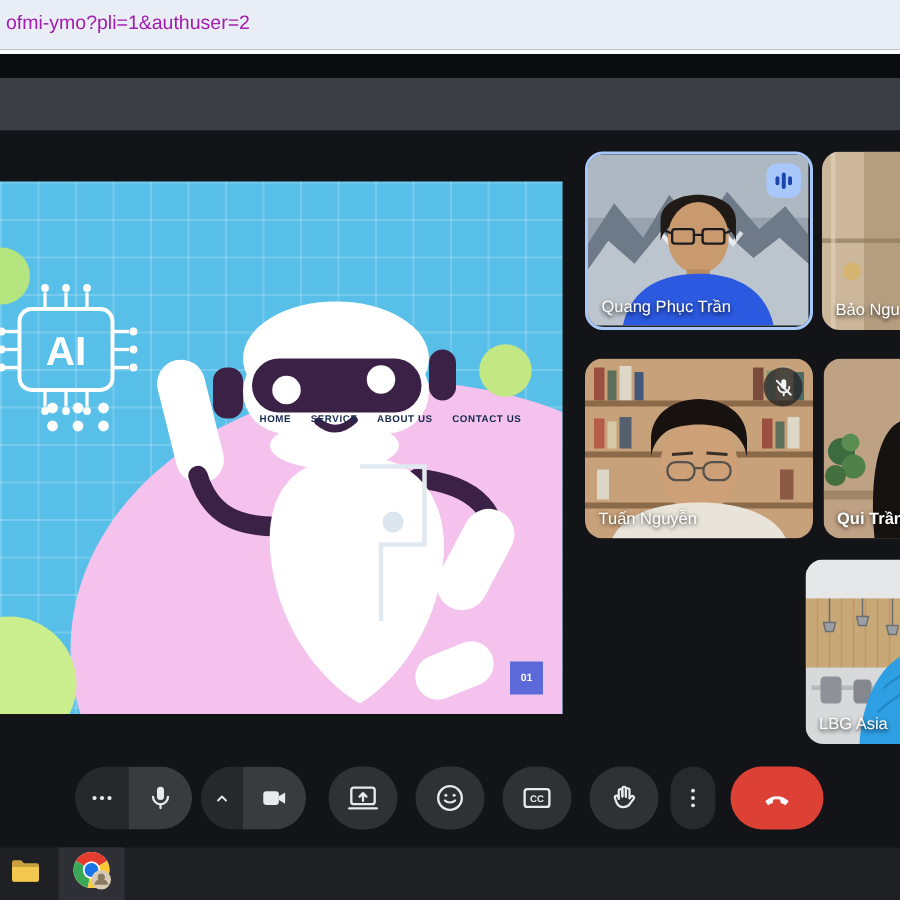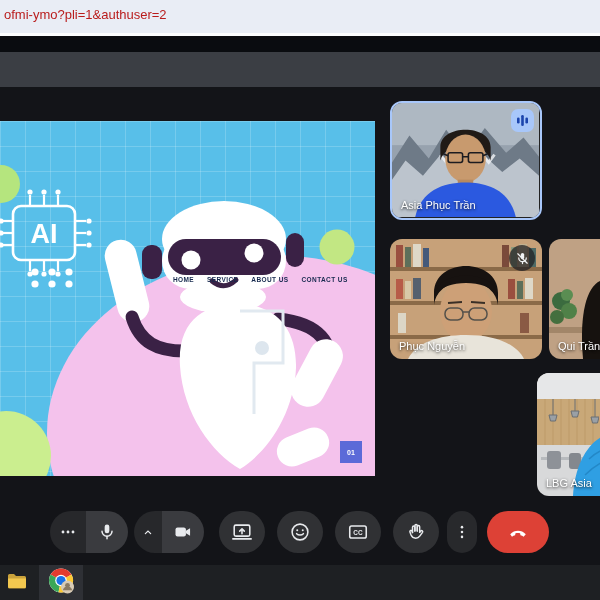--- a/index.html
+++ b/index.html
@@ -1,21 +1,21 @@
 <!DOCTYPE html>
 <html><head>
 <meta charset="utf-8">
 <style>
   html,body{margin:0;padding:0;}
   body{width:600px;height:600px;overflow:hidden;background:#000;font-family:"Liberation Sans",sans-serif;}
   .screen{position:relative;width:600px;height:600px;background:#131418;overflow:hidden;}
   .abs{position:absolute;}
 
   
-  .urlbar{left:0;top:0;width:600px;height:33px;background:#e9edf5;color:#b91c1c;font-size:13px;line-height:30px;padding-left:4px;box-sizing:border-box;}
+  .urlbar{left:0;top:0;width:600px;height:33px;background:#e9edf5;color:#a21caf;font-size:13px;line-height:30px;padding-left:4px;box-sizing:border-box;}
   .white-line{left:0;top:33px;width:600px;height:3px;background:#fcfdfe;}
   .black-strip{left:0;top:36px;width:600px;height:16px;background:#0a0c10;}
   .gray-strip{left:0;top:52px;width:600px;height:35px;background:#3b3e44;}
 
   
   .meet{left:0;top:87px;width:600px;height:478px;background:#131418;}
 
   
   .slide{left:0;top:34px;width:375px;height:355px;background-color:#58bfe9;overflow:hidden;
     background-image:linear-gradient(rgba(255,255,255,.18) 1px,transparent 1px),
@@ -26,21 +26,21 @@
   .slide-badge{position:absolute;left:340px;top:320px;width:22px;height:22px;background:#5b6ad8;color:#fff;
     font-size:7px;font-weight:700;display:flex;align-items:center;justify-content:center;}
 
   
   .tile{border-radius:12px;overflow:hidden;background:#222;}
   .tile svg{display:block;}
   .tile-name{position:absolute;left:9px;bottom:7px;color:#fff;font-size:11px;white-space:nowrap;text-shadow:0 1px 3px rgba(0,0,0,.85);}
   .tile1{left:390px;top:14px;width:152px;height:119px;border:2.5px solid #a8c7fa;box-sizing:border-box;}
   .tile2{left:548px;top:14px;width:52px;height:119px;border-radius:12px 0 0 12px;}
   .tile3{left:390px;top:152px;width:152px;height:120px;}
-  .tile4{left:549px;top:152px;width:51px;height:120px;border-radius:12px 0 0 12px;}
+  .tile4{left:549px;top:152px;width:51px;height:120px;border-radius:12px 0 0 12px;font-weight:bold;}
   .tile5{left:515px;top:286px;width:85px;height:123px;border-radius:12px 0 0 12px;margin-left:22px;}
   .speak-badge{position:absolute;right:6px;top:6px;width:23px;height:23px;border-radius:7px;background:#a8c7fa;
     display:flex;align-items:center;justify-content:center;}
   .mute-badge{position:absolute;right:7px;top:6px;width:26px;height:26px;border-radius:50%;background:rgba(30,31,34,.72);
     display:flex;align-items:center;justify-content:center;}
   .pill{display:flex;height:42px;border-radius:21px;overflow:hidden;}
   .seg{display:flex;align-items:center;justify-content:center;height:42px;}
   .seg.dk{background:#27282b;}
   .seg.lt{background:#3a3b3f;}
   .cbtn{background:#303134;border-radius:21px;width:46px;height:42px;display:flex;align-items:center;justify-content:center;}
@@ -171,23 +171,33 @@
         <rect x="68" y="80" width="16" height="12" fill="#b88a5f"></rect>
         <path d="M24,119 C30,92 52,83 76,83 C100,83 122,92 128,119 Z" fill="#2b59e0"></path>
       </svg>
       <div class="speak-badge">
         <svg width="15" height="15" viewBox="0 0 15 15">
           <rect x="2" y="4.5" width="2.6" height="6" rx="1.3" fill="#1b44ad"></rect>
           <rect x="6.2" y="2" width="2.6" height="11" rx="1.3" fill="#1b44ad"></rect>
           <rect x="10.4" y="4.5" width="2.6" height="6" rx="1.3" fill="#1b44ad"></rect>
         </svg>
       </div>
-      <div class="tile-name">Asia Phục Trần</div>
-    </div>
-
+      <div class="tile-name">Quang Phục Trần</div>
+    </div>
+
+    <div class="abs tile tile2">
+      <svg width="52" height="119" viewBox="0 0 52 119" preserveAspectRatio="none">
+        <rect width="52" height="119" fill="#cdb79b"></rect>
+        <rect x="28" width="24" height="119" fill="#a28a69" opacity=".55"></rect>
+        <rect x="0" y="58" width="52" height="3" fill="#8f7a5c" opacity=".7"></rect>
+        <circle cx="20" cy="80" r="6" fill="#d9b25c" opacity=".7"></circle>
+        <rect x="6" width="3" height="119" fill="#e3d4bc" opacity=".6"></rect>
+      </svg>
+      <div class="tile-name">Bảo Ngu</div>
+    </div>
 
     <div class="abs tile tile3">
       <svg width="152" height="120" viewBox="0 0 152 120" preserveAspectRatio="none">
         <rect width="152" height="120" fill="#c7a179"></rect>
         <g>
           <rect x="6" y="6" width="7" height="22" fill="#9a4f3f"></rect>
             <rect x="15" y="8" width="6" height="20" fill="#5d6f5a"></rect>
           <rect x="23" y="5" width="8" height="23" fill="#ded8c8"></rect>
             <rect x="33" y="9" width="6" height="19" fill="#44597a"></rect>
           <rect x="112" y="6" width="7" height="22" fill="#7a4a3a"></rect>
@@ -221,21 +231,21 @@
       <div class="mute-badge">
         <svg width="15" height="15" viewBox="0 0 24 24">
           <g fill="none" stroke="#f1f3f4" stroke-width="2" stroke-linecap="round">
             <rect x="9.3" y="3" width="5.4" height="10" rx="2.7" fill="#f1f3f4" stroke="none"></rect>
             <path d="M6,11 a6,6 0 0 0 12,0"></path>
             <line x1="12" y1="17" x2="12" y2="20"></line>
             <line x1="4.5" y1="4.5" x2="19.5" y2="19.5"></line>
           </g>
         </svg>
       </div>
-      <div class="tile-name">Phục Nguyễn</div>
+      <div class="tile-name">Tuấn Nguyễn</div>
     </div>
 
     <div class="abs tile tile4">
       <svg width="51" height="120" viewBox="0 0 51 120" preserveAspectRatio="none">
         <rect width="51" height="120" fill="#bfa184"></rect>
         <rect x="0" y="88" width="51" height="6" fill="#8f7457" opacity=".6"></rect>
         <circle cx="12" cy="62" r="9" fill="#3b6b3f"></circle>
           <circle cx="20" cy="72" r="8" fill="#4f8148"></circle>
         <circle cx="8" cy="78" r="7" fill="#446f3e"></circle>
           <circle cx="18" cy="56" r="6" fill="#5a8d52"></circle>

